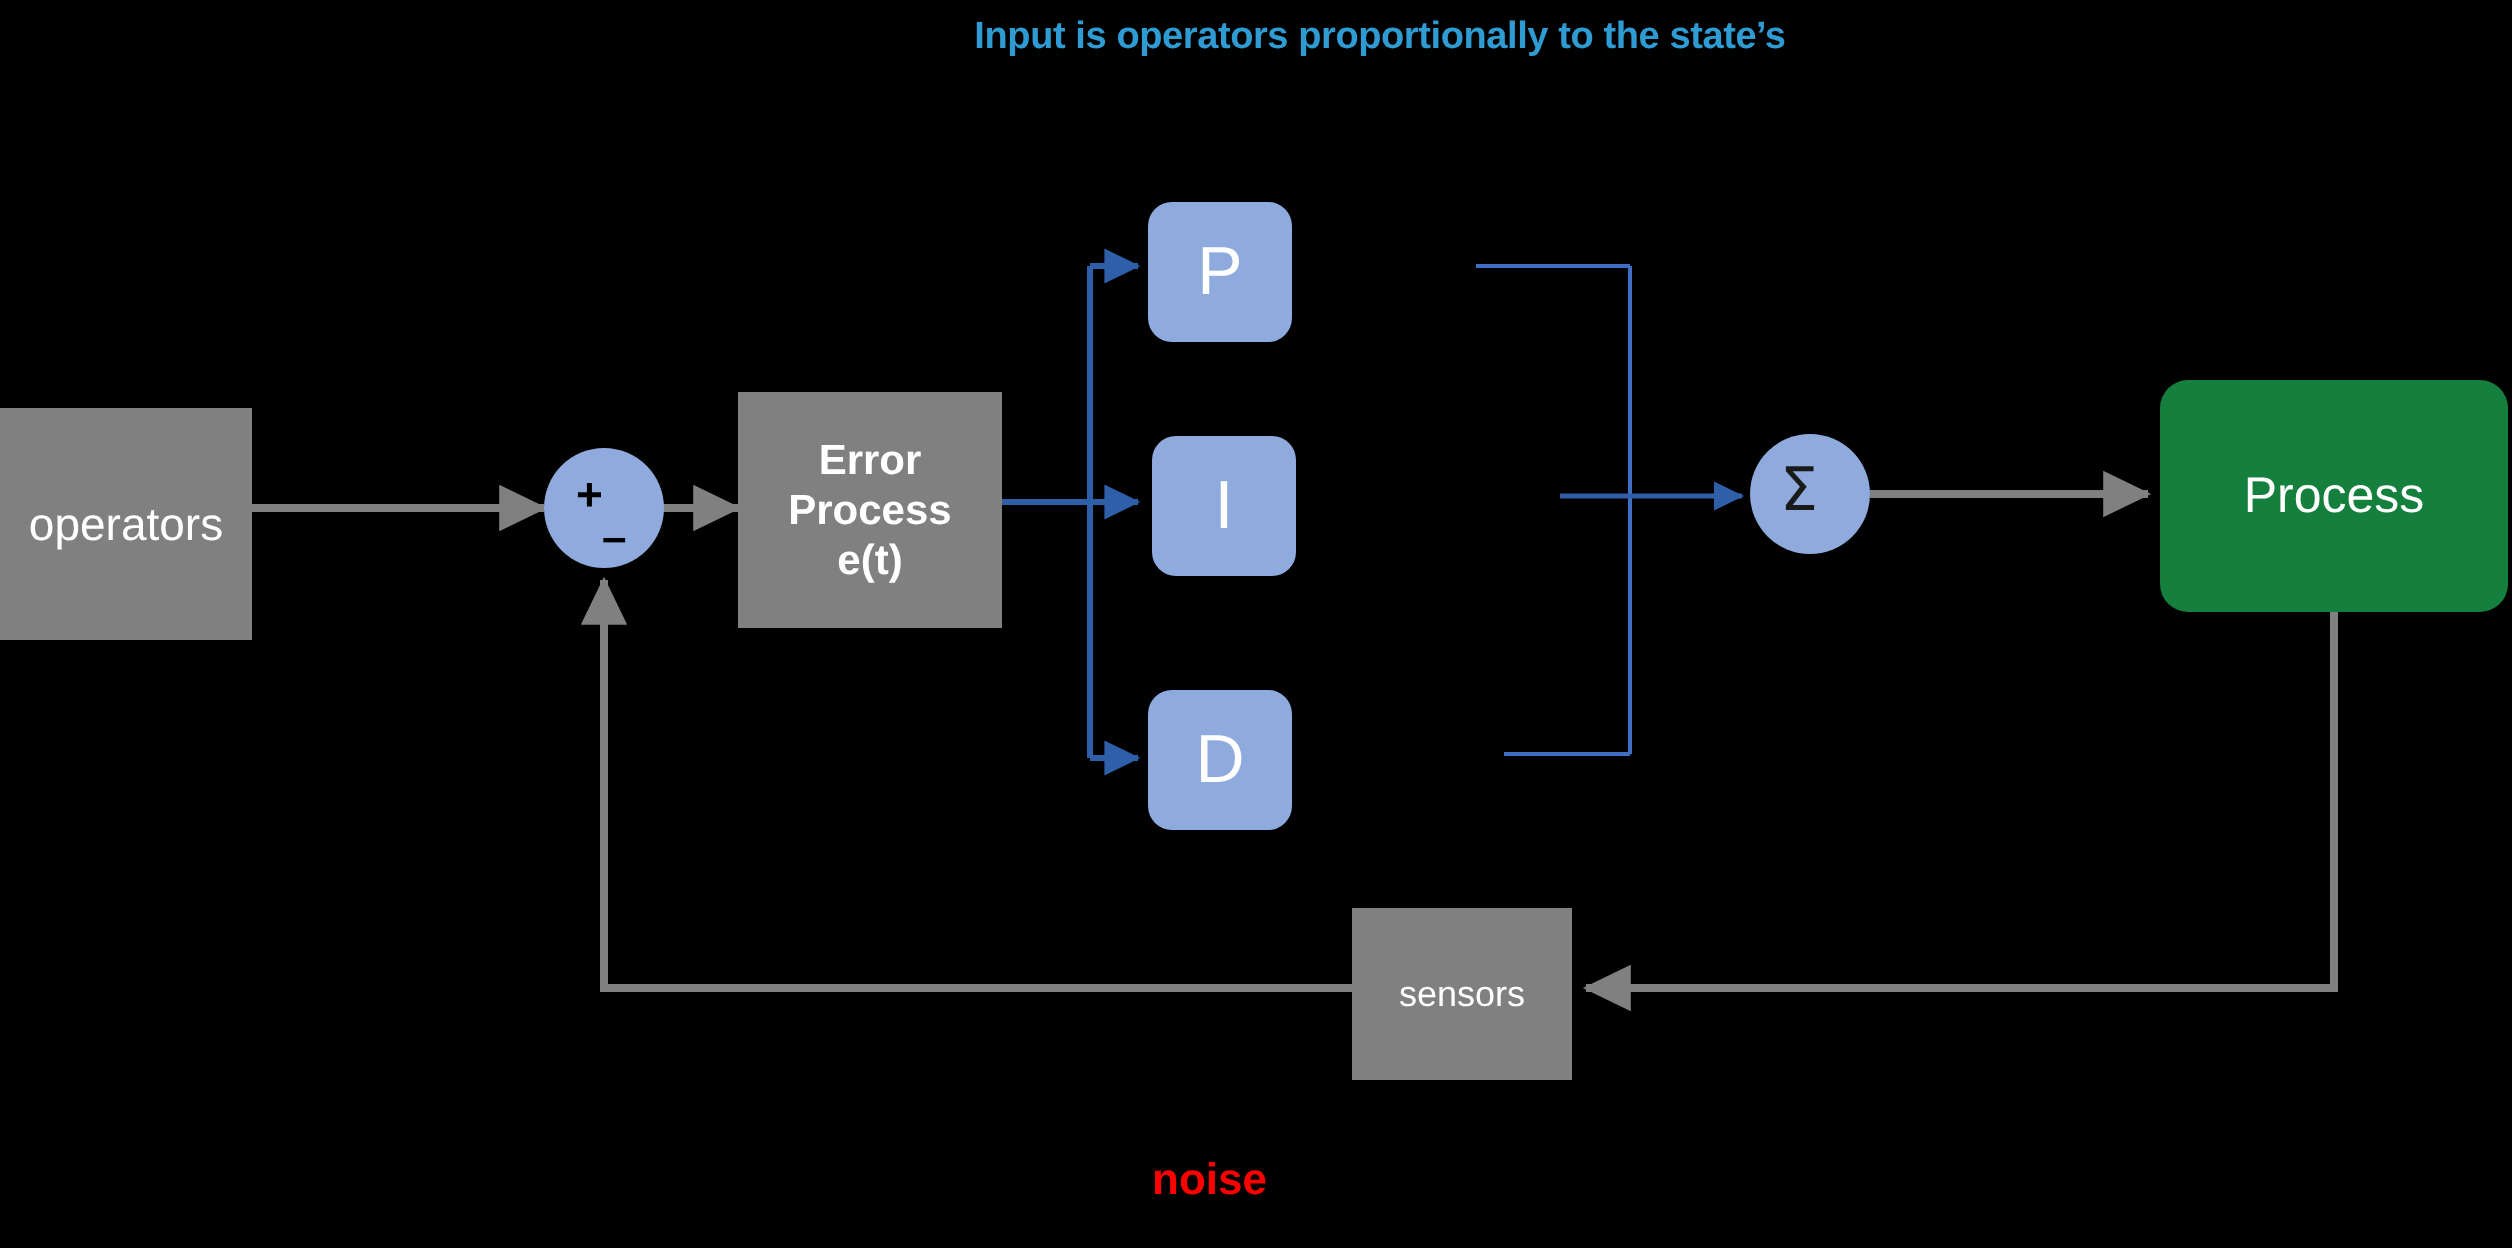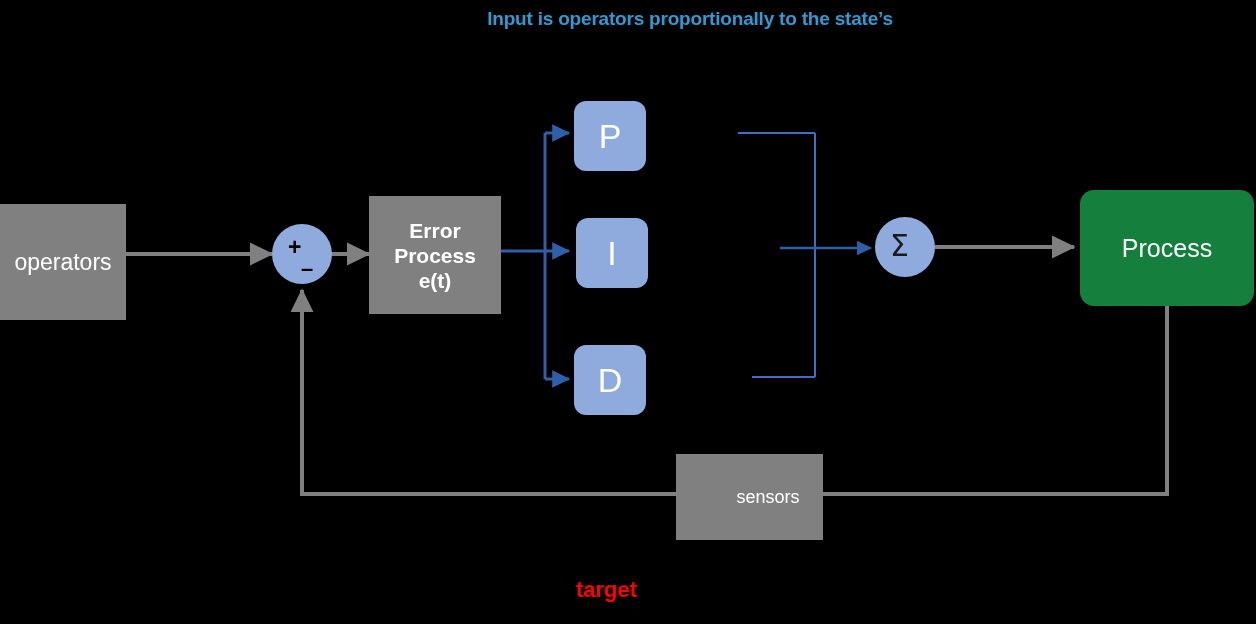--- a/index.html
+++ b/index.html
@@ -160,19 +160,19 @@
     <span>D</span>
   </div>
 
   <div class="circle" style="left:875px; top:217px; width:60px; height:60px;"></div>
   <div class="sigma" style="left:890px; top:231px;">Σ</div>
 
   <div class="box-blue" style="left:1080px; top:190px; width:174px; height:116px; font-size:25px;">
     <span>Process</span>
   </div>
 
-  <div class="box-gray" style="left:676px; top:454px; width:110px; height:86px; font-size:18px;padding-left:37px;">
+  <div class="box-gray" style="left:676px; top:454px; width:110px; height:86px; font-size:18px;">
     <span>sensors</span>
   </div>
 
-  <div class="noise" style="left:576px; top:577px;">target</div>
+  <div class="noise" style="left:576px; top:577px;">noise</div>
 
 </div>
 
 </body></html>

